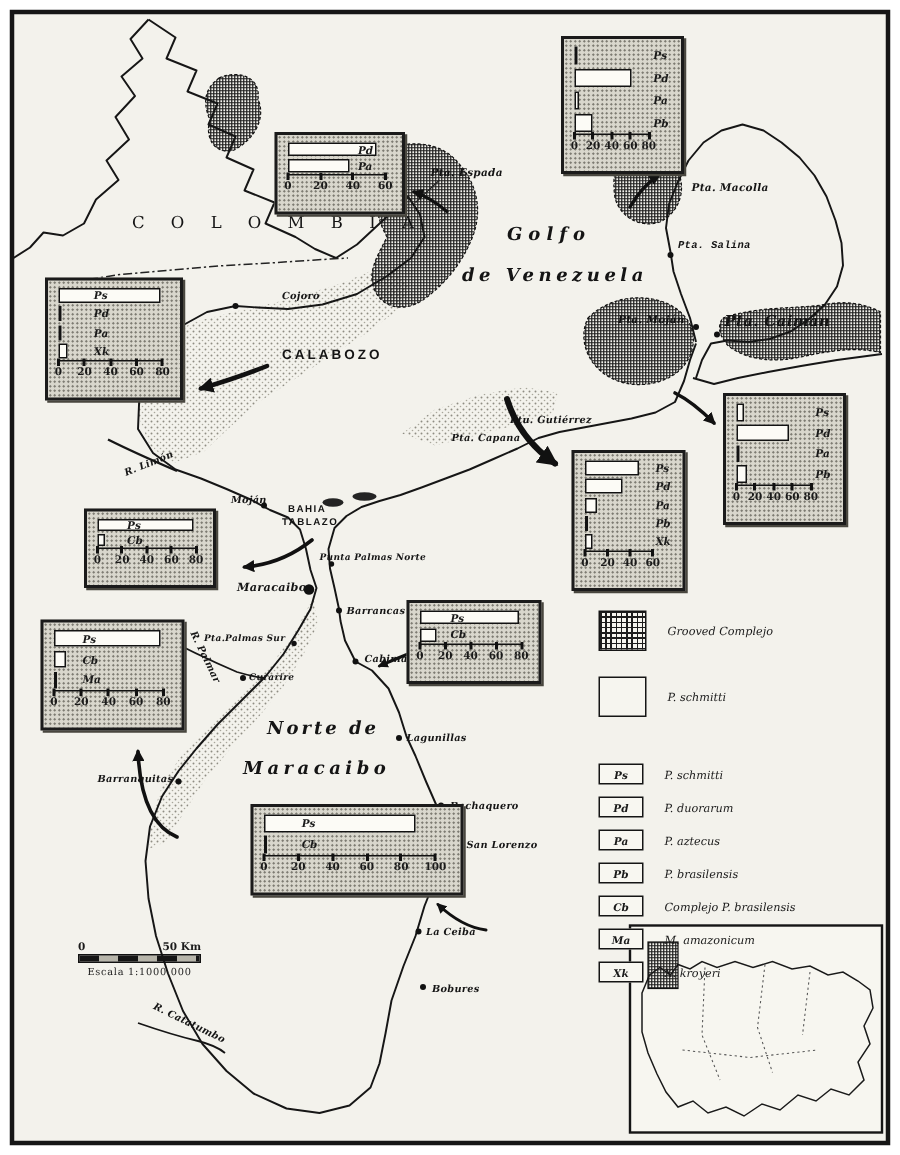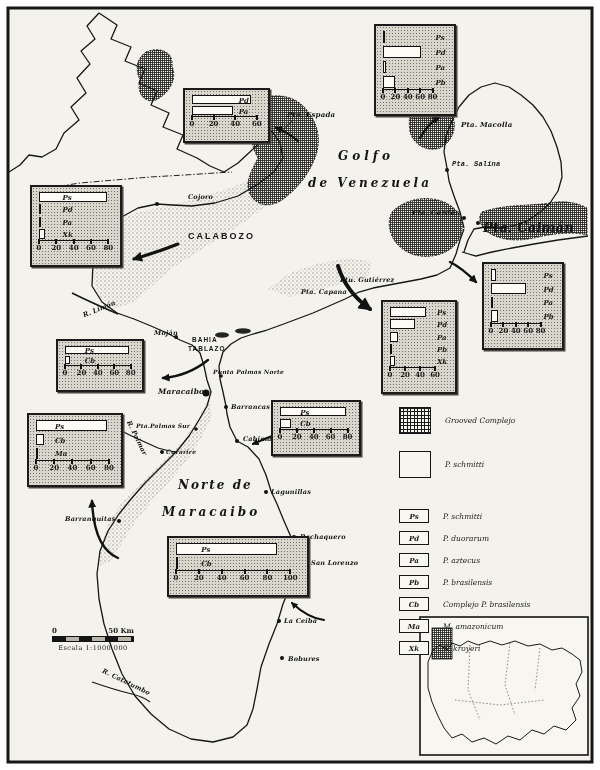--- a/index.html
+++ b/index.html
@@ -189,33 +189,34 @@
       <g stroke="#555" stroke-width="0.7" stroke-dasharray="1.5 2" fill="none">
         <path d="M470,645 L468,690 L480,720"></path>
         <path d="M510,643 L505,685 L515,715"></path>
         <path d="M540,648 L535,690"></path>
         <path d="M455,700 L500,705 L545,700"></path>
       </g>
       <rect x="432" y="628" width="20" height="31" fill="url(#xh)" stroke="#111" stroke-width="0.8"></rect>
     </g>
   </svg>
 
+  <div class="region" style="left:88px;top:142px;font:11px 'DejaVu Serif',serif;letter-spacing:7px;">C O L O M B I A</div>
   <div class="region" style="left:338px;top:149px;font:italic bold 12px 'DejaVu Serif',serif;letter-spacing:4px;">Golfo</div>
   <div class="region" style="left:308px;top:176px;font:italic bold 12px 'DejaVu Serif',serif;letter-spacing:3px;">de  Venezuela</div>
   <div class="region" style="left:188px;top:231px;font:bold 9px 'Liberation Sans',sans-serif;letter-spacing:2px;">CALABOZO</div>
   <div class="region" style="left:192px;top:336px;font:bold 6.5px 'Liberation Sans',sans-serif;letter-spacing:1px;">BAHIA</div>
   <div class="region" style="left:188px;top:345px;font:bold 6.5px 'Liberation Sans',sans-serif;letter-spacing:1px;">TABLAZO</div>
   <div class="region" style="left:178px;top:478px;font:italic bold 12px 'DejaVu Serif',serif;letter-spacing:2px;">Norte de</div>
   <div class="region" style="left:162px;top:505px;font:italic bold 12px 'DejaVu Serif',serif;letter-spacing:3px;">Maracaibo</div>
 
   <div class="pl" style="left:287px;top:110px;font-size:7px;">Pta. Espada</div>
   <div class="pl" style="left:461px;top:120px;font-size:7px;">Pta. Macolla</div>
   <div class="pl" style="left:452px;top:160px;font-size:7px;font-family:Liberation Mono, monospace;">Pta. Salina</div>
-  <div class="pl" style="left:412px;top:208px;font-size:7px;">Pta. Cardón</div>
-  <div class="pl" style="left:483px;top:220px;font-size:13px;">Pta. Caimán</div>
+  <div class="pl" style="left:412px;top:208px;font-size:7px;">Pta. Moján</div>
+  <div class="pl" style="left:483px;top:209px;font-size:10px;">Pta. Caimán</div>
   <div class="pl" style="left:140px;top:193px;padding-left:48px;">Cojoro</div>
   <div class="pl" style="left:340px;top:276px;">Ptu. Gutiérrez</div>
   <div class="pl" style="left:283px;top:288px;margin-left:18px;">Pta. Capana</div>
   <div class="pl" style="left:154px;top:329px;">Moján</div>
   <div class="pl" style="left:213px;top:368px;font-size:6px;">Punta Palmas Norte</div>
   <div class="pl" style="left:158px;top:387px;font-size:7.5px;">Maracaibo</div>
   <div class="pl" style="left:231px;top:403px;">Barrancas</div>
   <div class="pl" style="left:136px;top:422px;font-size:6px;">Pta.Palmas Sur</div>
   <div class="pl" style="left:166px;top:448px;font-size:6px;">Curarire</div>
   <div class="pl" style="left:243px;top:435px;">Cabimas</div>

